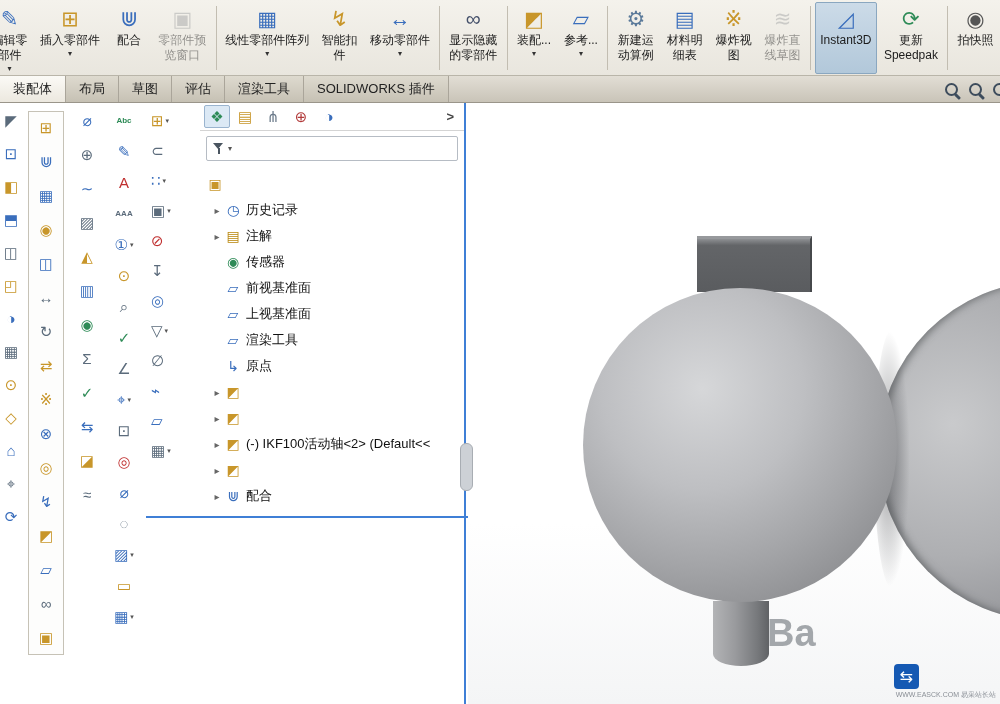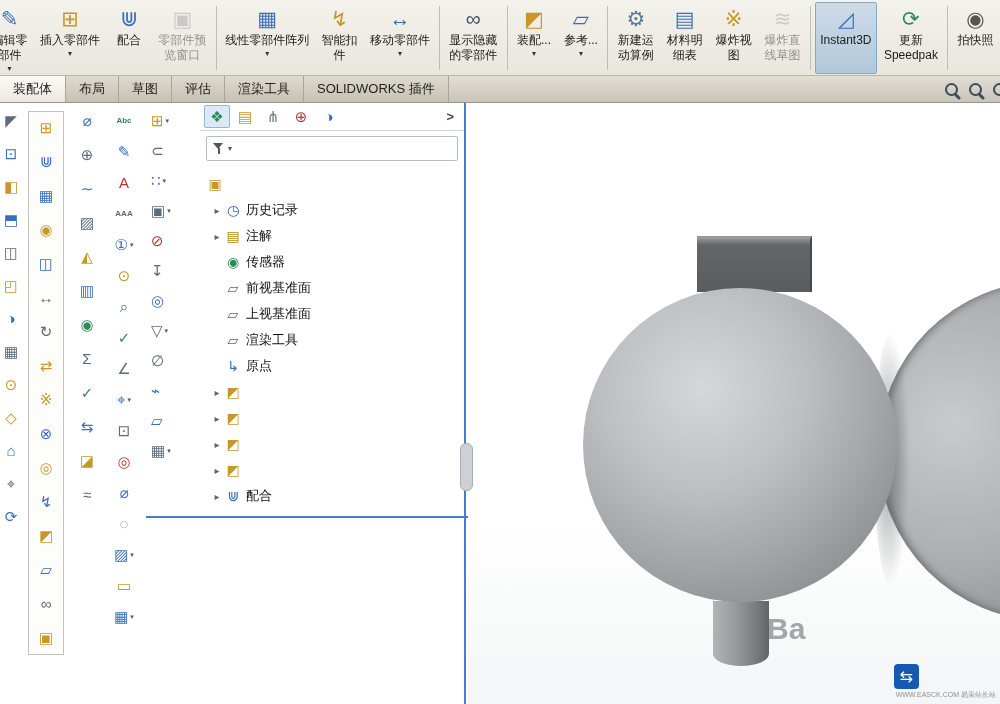--- a/index.html
+++ b/index.html
@@ -84,21 +84,21 @@
   .m-sphere{position:absolute;left:115px;top:185px;width:314px;height:314px;border-radius:50%;z-index:3;
     background:radial-gradient(circle at 38% 32%,#d6d7d9 0%,#bebfc2 35%,#a3a4a7 62%,#8a8b8e 85%,#7b7c7f 100%)}
   .m-cyl{position:absolute;left:245px;top:498px;width:56px;height:65px;z-index:2;
     background:linear-gradient(90deg,#b3b4b6,#999a9d 40%,#76787b 80%,#606265);
     border-radius:0 0 50% 50%/0 0 12px 12px}
   .m-cap{position:absolute;left:410px;top:178px;width:340px;height:340px;border-radius:50%;z-index:2;
     background:radial-gradient(circle at 22% 42%,#c9cacc 0%,#aeafb2 40%,#8e8f93 70%,#6f7174 95%);
     box-shadow:inset 4px 0 7px rgba(70,72,75,.55)}
   .m-socket{position:absolute;left:406px;top:227px;width:36px;height:258px;border-radius:50%;z-index:2;
     background:radial-gradient(ellipse at 40% 50%,rgba(70,72,76,.55),rgba(70,72,76,0) 70%)}
-  .watermark{position:absolute;left:299px;top:509px;z-index:1;font-size:30px;font-weight:bold;color:#a3a7ab}
+  .watermark{position:absolute;left:299px;top:509px;z-index:1;font-size:38px;font-weight:bold;color:#a3a7ab}
   .sitelogo{position:absolute;right:4px;bottom:4px;z-index:6;display:flex;flex-direction:column;align-items:flex-start}
   .sitelogo-row{display:flex;align-items:center;gap:5px}
   .sitelogo-icon{width:25px;height:25px;background:#1559b3;border-radius:4px;color:#fff;font-size:16px;
     display:flex;align-items:center;justify-content:center}
   .sitelogo-text{font-size:21px;font-weight:bold;color:#1351a8;letter-spacing:1px;white-space:nowrap}
   .sitelogo-sub{font-size:7px;color:#8a8f96;margin-top:1px;padding-left:2px;white-space:nowrap}
 </style>
 </head>
 <body>
 
@@ -557,20 +557,21 @@
             <span class="texpand">▸</span>
             <span class="ticon" style="color: rgb(200, 150, 42);">◩</span>
           </div>
           <div class="trow" style="padding-left: 10px;">
             <span class="texpand">▸</span>
             <span class="ticon" style="color: rgb(200, 150, 42);">◩</span>
           </div>
           <div class="trow" style="padding-left: 10px;">
             <span class="texpand">▸</span>
             <span class="ticon" style="color: rgb(200, 150, 42);">◩</span>
+            <span class="tlabel">(-) IKF100活动轴&lt;2&gt; (Default&lt;&lt;</span>
           </div>
           <div class="trow" style="padding-left: 10px;">
             <span class="texpand">▸</span>
             <span class="ticon" style="color: rgb(200, 150, 42);">◩</span>
           </div>
           <div class="trow" style="padding-left: 10px;">
             <span class="texpand">▸</span>
             <span class="ticon" style="color: rgb(58, 110, 188);">⋓</span>
             <span class="tlabel">配合</span>
           </div>

